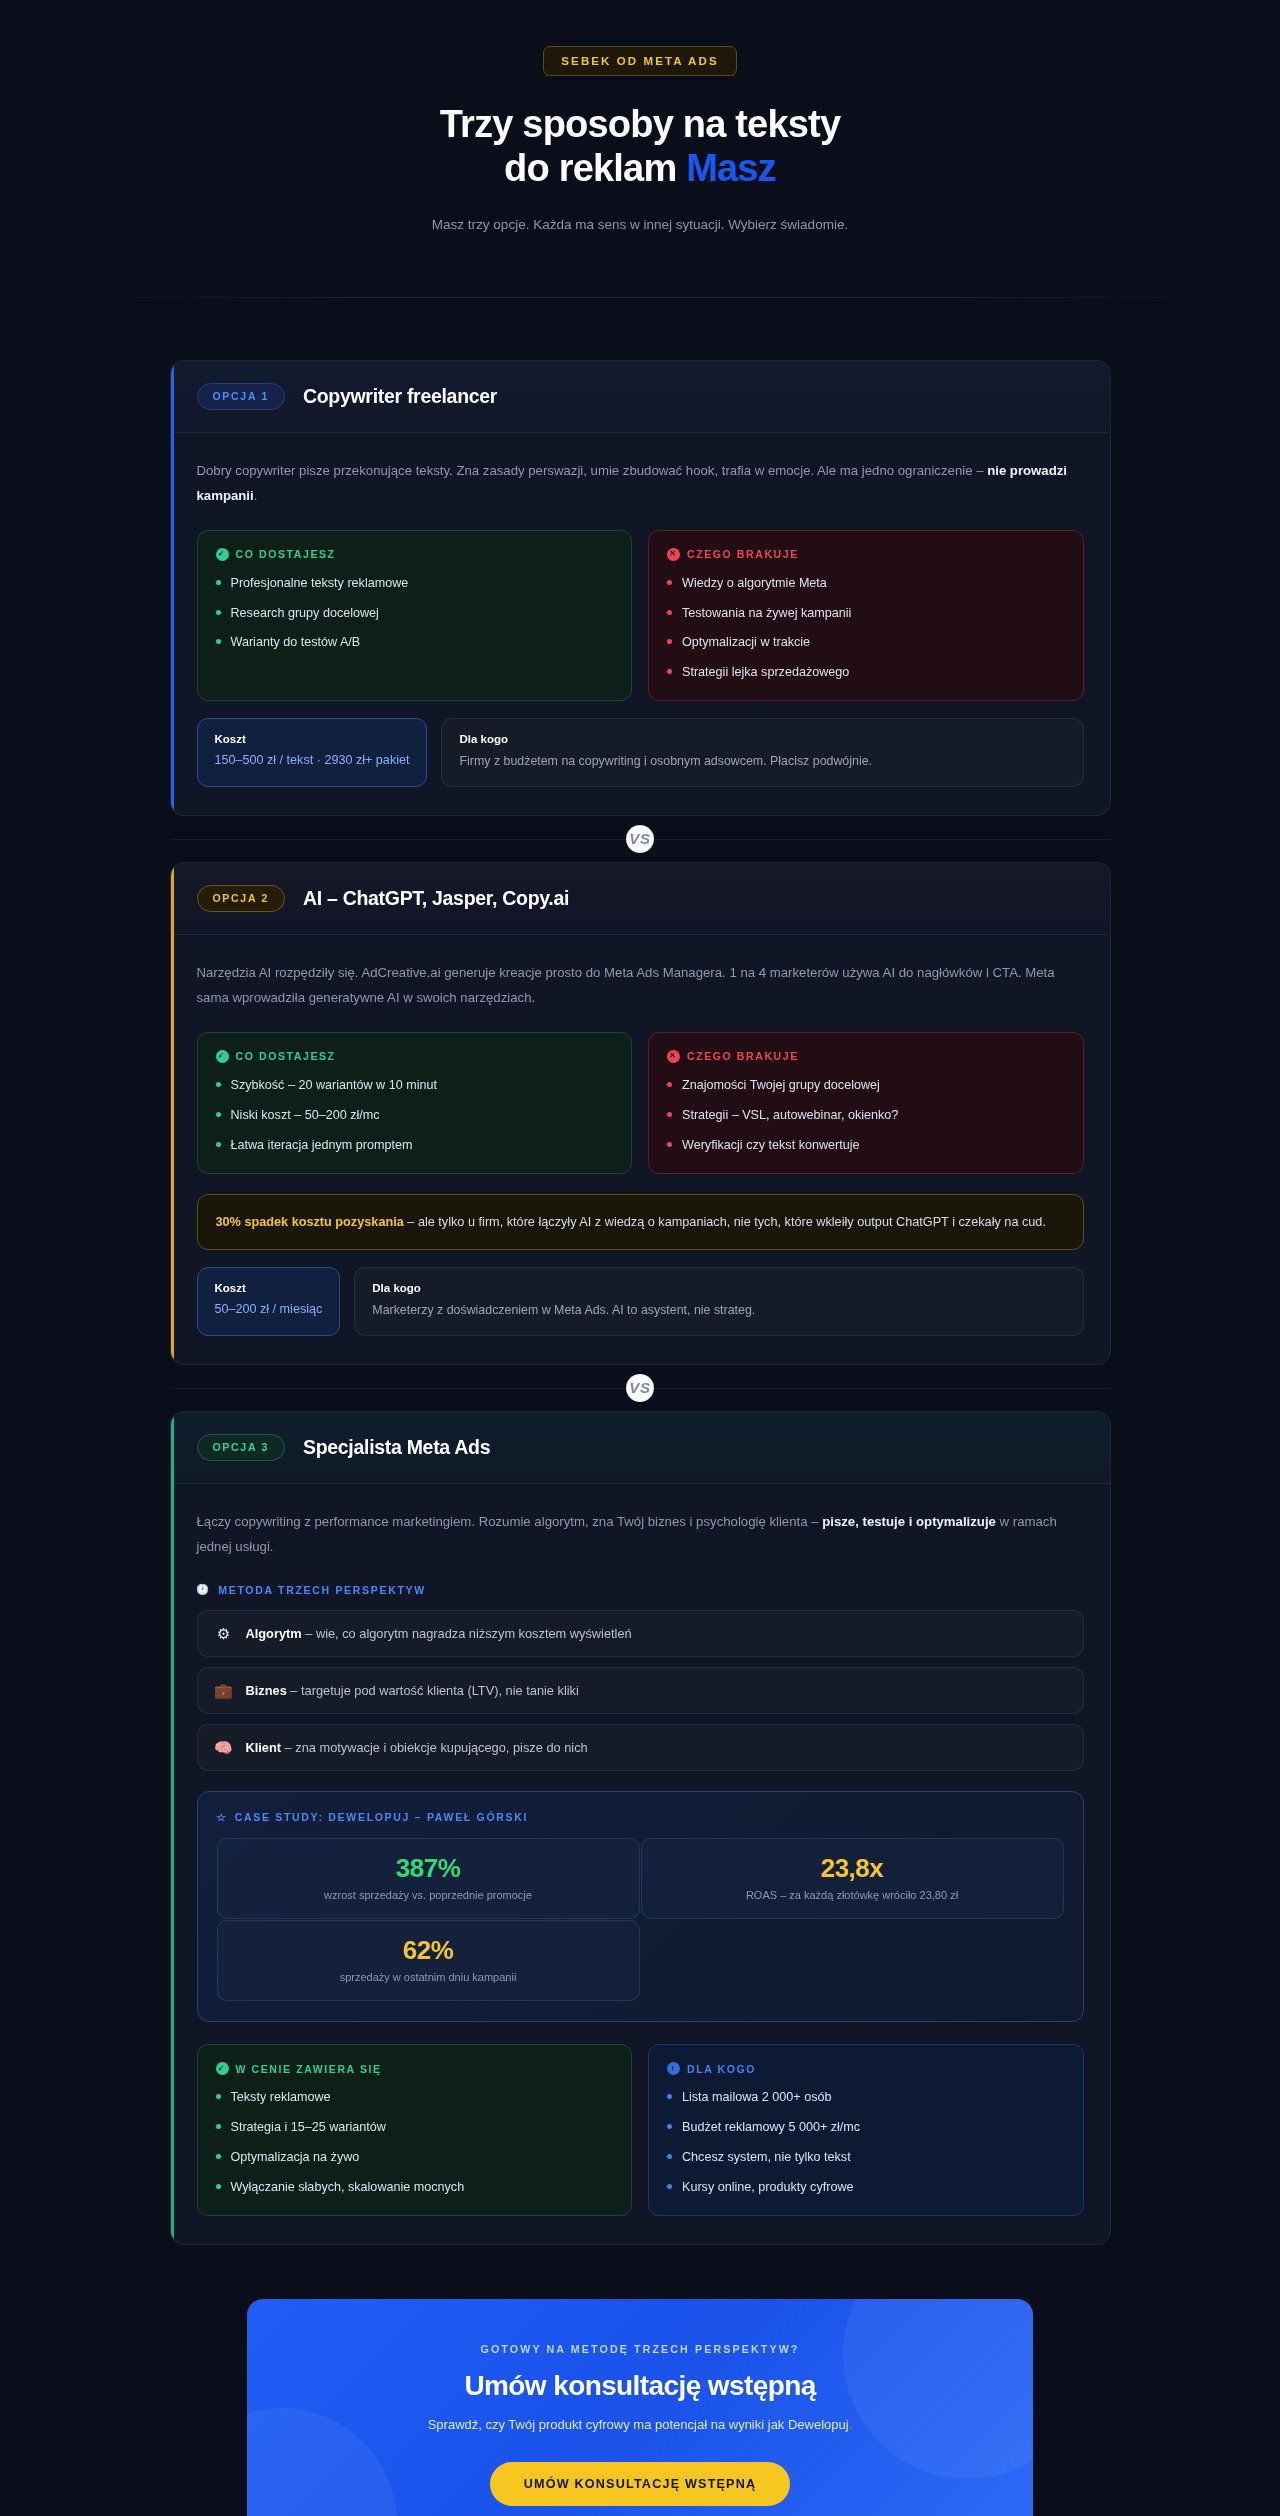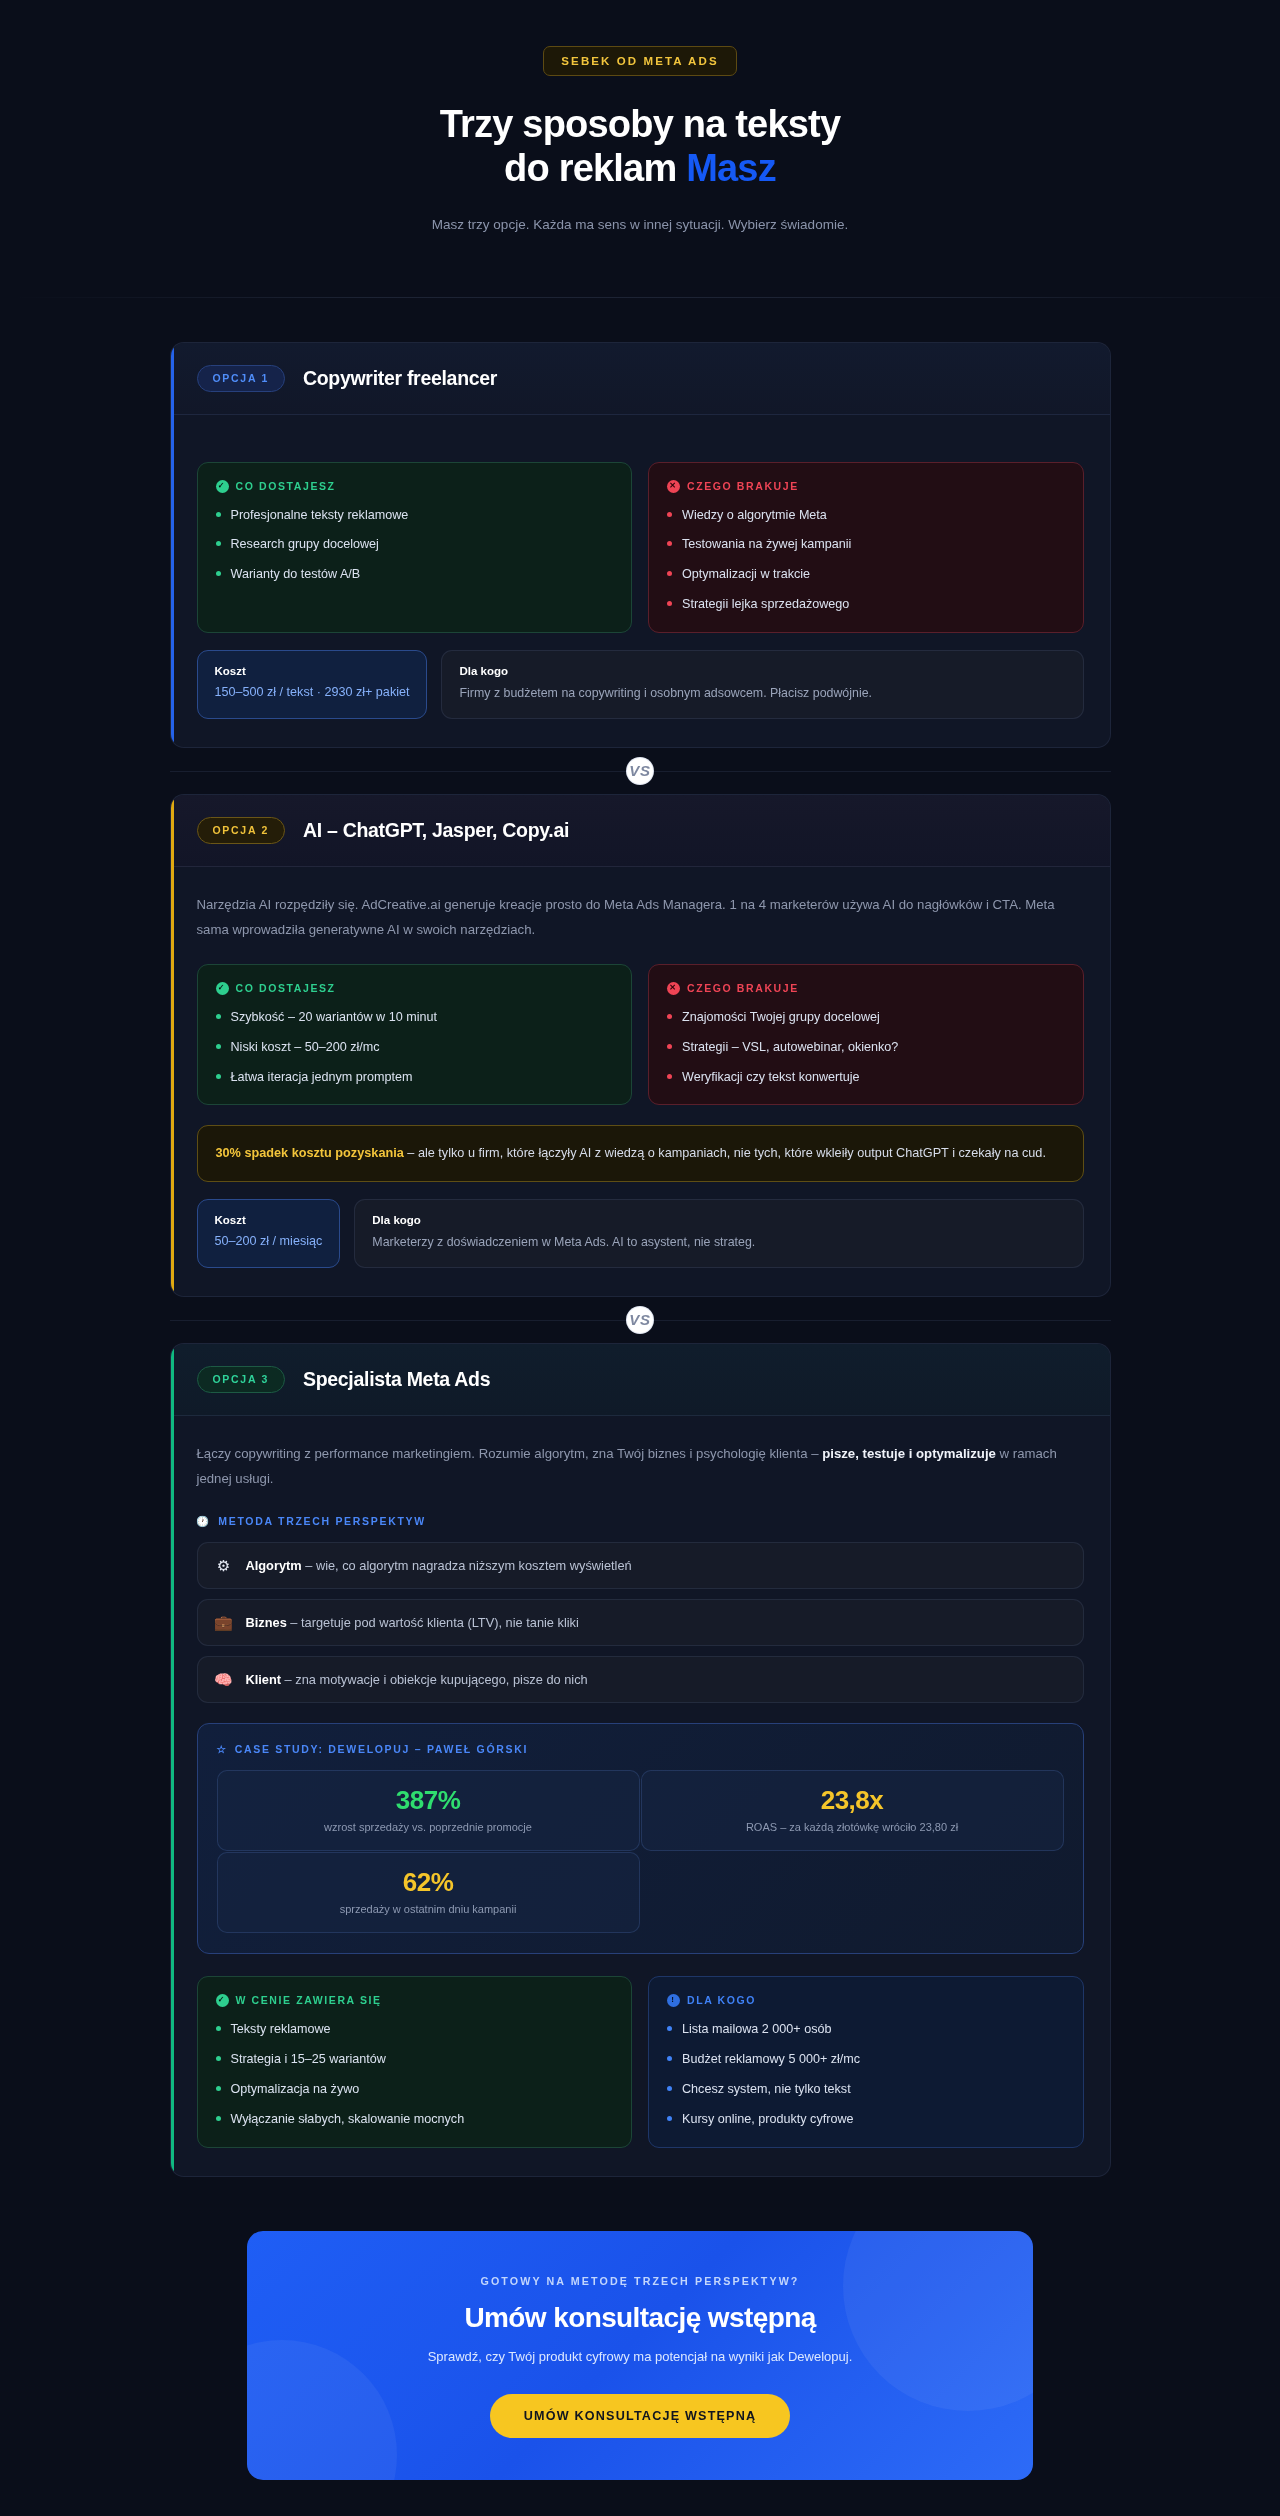--- a/index.html
+++ b/index.html
@@ -31,21 +31,21 @@
   .hero p.sub {
     margin:22px auto 0; max-width:420px;
     font-size:13.5px; line-height:1.75; color:#8b94ab;
   }
   .hero-rule {
     margin:60px auto 0; width:1280px; height:1px;
     background:linear-gradient(90deg, rgba(255,255,255,0) 0%, rgba(125,145,185,.16) 28%, rgba(125,145,185,.16) 72%, rgba(255,255,255,0) 100%);
   }
 
   
-  .stack { width:941px; margin:0 auto; padding-top:44px; }
+  .stack { width:941px; margin:18px auto; padding-top:44px; }
 
   .card {
     border-radius:14px; overflow:hidden; position:relative;
     background:#101626;
     border:1px solid rgba(120,142,190,.13);
   }
   .card + .vs-wrap { margin-top:0; }
   .card .accent-bar {
     position:absolute; left:0; top:0; bottom:0; width:3px;
   }
@@ -232,20 +232,23 @@
 
   <div class="stack">
 
     <article class="card card-1">
       <div class="accent-bar"></div>
       <header class="card-head">
         <span class="badge badge-blue">OPCJA 1</span>
         <h3 class="card-title">Copywriter freelancer</h3>
       </header>
       <div class="card-body">
+        <p class="card-desc">
+          <span>Dobry copywriter pisze przekonujące teksty. Zna zasady perswazji, umie zbudować hook, trafia w emocje. Ale ma jedno ograniczenie – </span><b>nie prowadzi kampanii</b><span>.</span>
+        </p>
         <div class="two-col">
           <div class="box-pro">
             <div class="box-head">
               <span class="chip chip-ok">✓</span>
               <span>CO DOSTAJESZ</span>
             </div>
             <ul class="blist">
               <li>Profesjonalne teksty reklamowe</li>
               <li>Research grupy docelowej</li>
               <li>Warianty do testów A/B</li>

